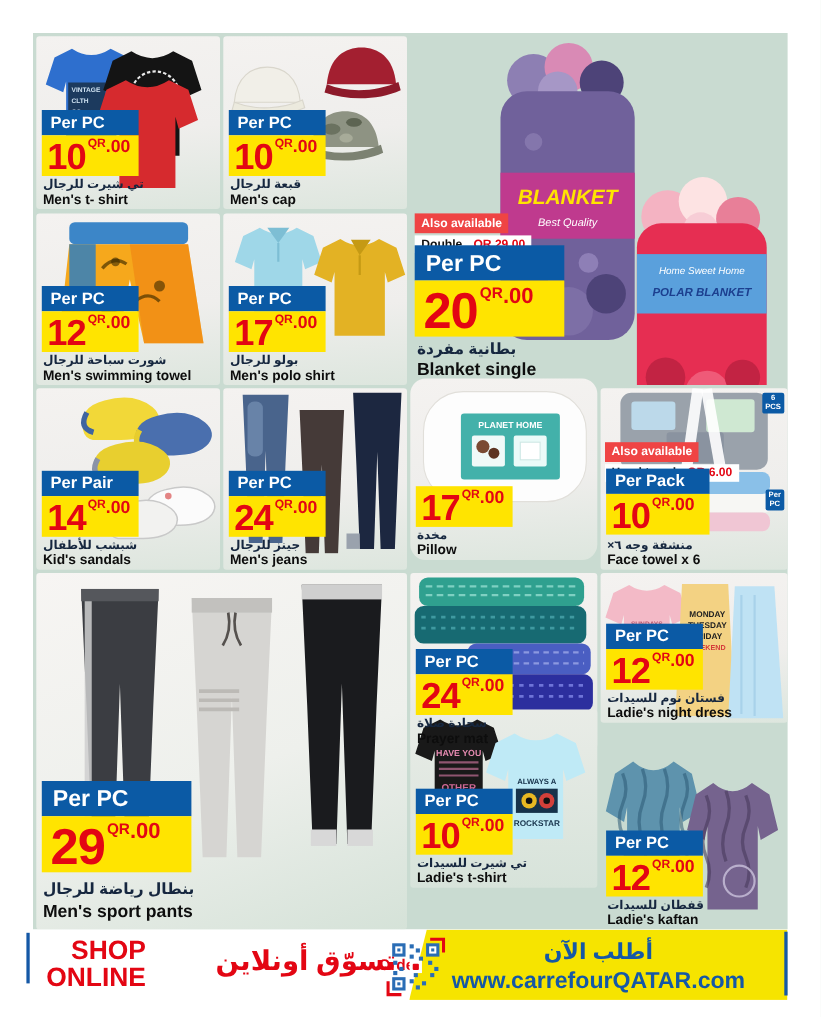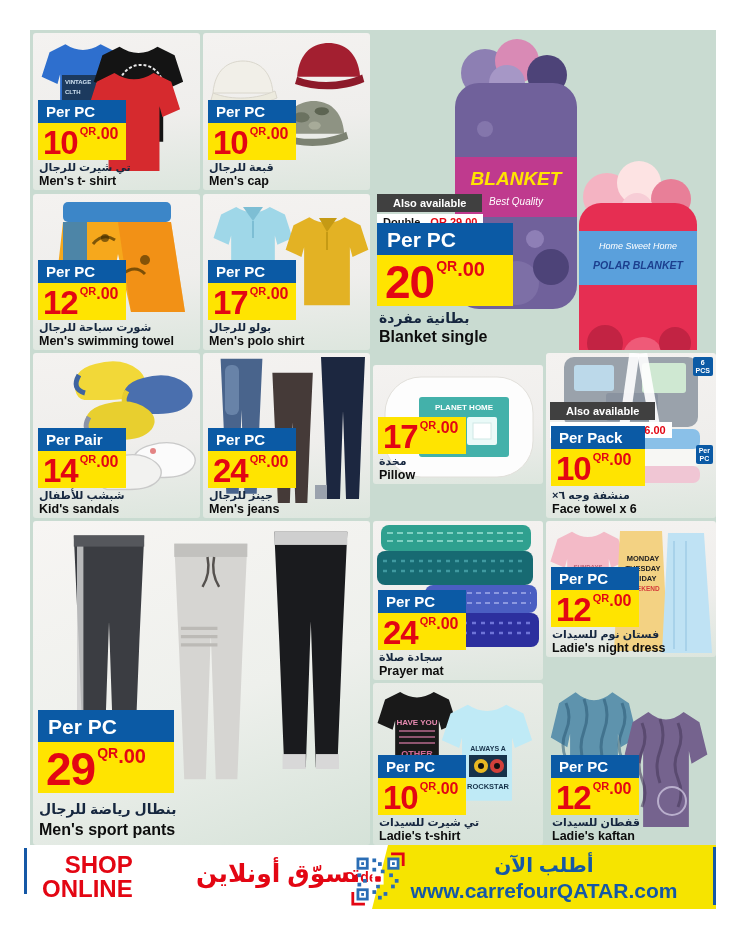--- a/index.html
+++ b/index.html
@@ -19,21 +19,21 @@
   .lg .unit{width:136px;font-size:21px;padding:5px 10px 4px;}
   .lg .pricebox{width:136px;padding:4px 8px 3px;}
   .lg .num{font-size:46px;}
   .lg .pcol{height:44px;}
   .lg .pqr{font-size:14px;}
   .lg .pcents{font-size:20px;}
   .ar{position:absolute;left:6px;bottom:16px;z-index:3;font-size:11px;font-weight:bold;color:#16273f;direction:rtl;}
   .en{position:absolute;left:6px;bottom:2px;z-index:3;font-size:12.5px;font-weight:bold;color:#0d0d0d;}
   .ar.big{font-size:14px;}
   .en.big{font-size:16px;}
-  .alsobox{background:#404040;color:#fff;font-weight:bold;font-size:11px;padding:3px 16px;display:inline-block;}
+  .alsobox{background:#ef4444;color:#fff;font-weight:bold;font-size:11px;padding:3px 6px;display:inline-block;}
   .alsoline{background:#ffffff;font-size:11px;font-weight:bold;padding:2px 6px;margin-top:2px;display:inline-block;white-space:nowrap;}
   .alsoline .opt{color:#111;}
   .alsoline .aprice{color:#e30613;margin-left:7px;}
   .badge{position:absolute;background:#0b5aa5;color:#fff;font-weight:bold;font-size:7px;line-height:1.1;text-align:center;padding:2px 3px;border-radius:2px;z-index:3;}
   
   #footer{position:absolute;left:0;top:845px;width:746px;height:112px;background:#ffffff;}
   .bluebar{position:absolute;width:3px;background:#1558a6;}
   .shoponline{position:absolute;left:42px;top:8px;color:#e30613;font-weight:800;font-size:24px;line-height:1.0;text-align:right;}
   .footer-ar{position:absolute;left:196px;top:14px;color:#e30613;font-weight:800;font-size:25px;direction:rtl;}
   .ordernow{position:absolute;left:344px;top:24px;color:#e30613;font-weight:bold;font-size:14px;}
@@ -257,21 +257,21 @@
         <span class="pcol">
             <span class="pqr">QR</span>
             <span class="pcents">.00</span>
           </span>
       </div>
     </div>
     <div class="ar">جينز للرجال</div>
     <div class="en">Men's jeans</div>
   </div>
 
-  <div class="card light" style="left:373px;top:365px;width:170px;height:119px;">
+  <div class="card light" style="left:373px;top:344px;width:170px;height:165px;border-radius:14px;">
     <svg class="photo" viewBox="0 0 170 130" width="170" height="130">
       <rect x="12" y="12" width="148" height="100" rx="36" fill="#fdfdfd" stroke="#e1dfda"></rect>
       <rect x="46" y="32" width="90" height="60" rx="3" fill="#43b1aa"></rect>
       <text x="91" y="45" text-anchor="middle" font-size="8" font-weight="bold" fill="#ffffff">PLANET HOME</text>
       <rect x="56" y="52" width="30" height="28" rx="2" fill="#ffffff" opacity="0.92"></rect>
       <circle cx="66" cy="62" r="6" fill="#7a4a33"></circle>
         <circle cx="76" cy="68" r="5" fill="#5d3422"></circle>
       <rect x="94" y="52" width="30" height="28" rx="2" fill="#eafaf8"></rect>
       <rect x="100" y="58" width="18" height="16" fill="#ffffff" stroke="#cfe8e5"></rect>
     </svg>
@@ -407,21 +407,21 @@
         <span class="pcol">
             <span class="pqr">QR</span>
             <span class="pcents">.00</span>
           </span>
       </div>
     </div>
     <div class="ar">فستان نوم للسيدات</div>
     <div class="en">Ladie's night dress</div>
   </div>
 
-  <div class="card" style="left:373px;top:683px;width:170px;height:162px;background:linear-gradient(180deg,#e9ece7 0%,#d7e3da 100%);">
+  <div class="card" style="left:373px;top:645px;width:170px;height:162px;background:linear-gradient(180deg,#e9ece7 0%,#d7e3da 100%);">
     <svg class="photo" viewBox="0 0 170 140" width="170" height="140">
       <use href="#tee" fill="#191919" transform="translate(2,4) scale(0.84)"></use>
       <text x="44" y="42" text-anchor="middle" font-size="8" font-weight="800" fill="#e58ab0">HAVE YOU</text>
       <path d="M26,48 h36 M26,54 h36 M26,60 h36" stroke="#8f5570" stroke-width="2"></path>
       <text x="44" y="74" text-anchor="middle" font-size="9" font-weight="800" fill="#d16a96">OTHER</text>
       <path d="M26,80 h36 M26,86 h36" stroke="#8f5570" stroke-width="2"></path>
       <use href="#tee" fill="#bfeaf6" transform="translate(66,16) scale(0.96)"></use>
       <text x="115" y="68" text-anchor="middle" font-size="7" font-weight="800" fill="#16324a">ALWAYS A</text>
       <rect x="96" y="72" width="38" height="22" fill="#16324a"></rect>
       <circle cx="108" cy="83" r="7" fill="#e8b822"></circle>

